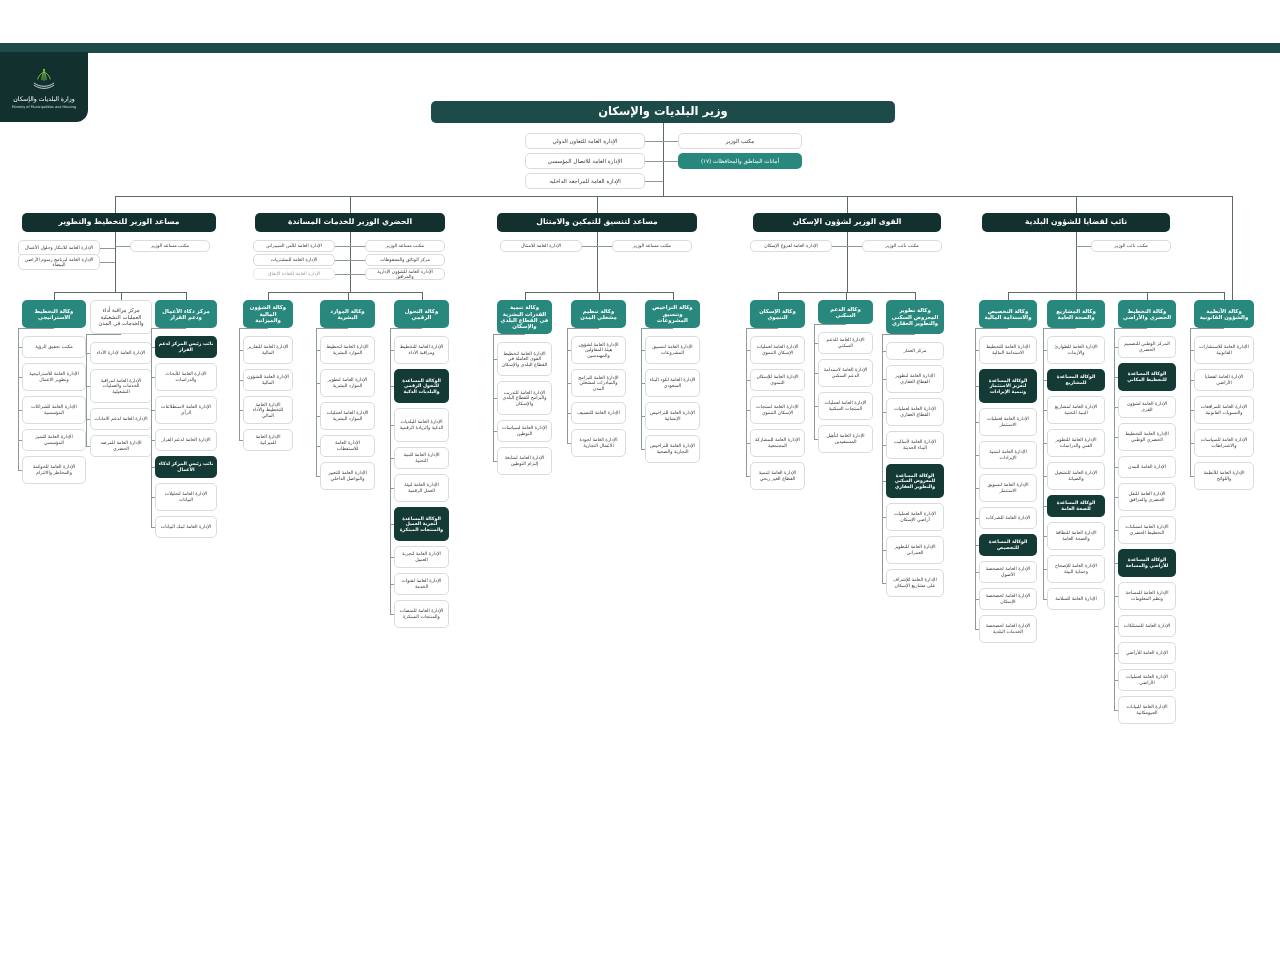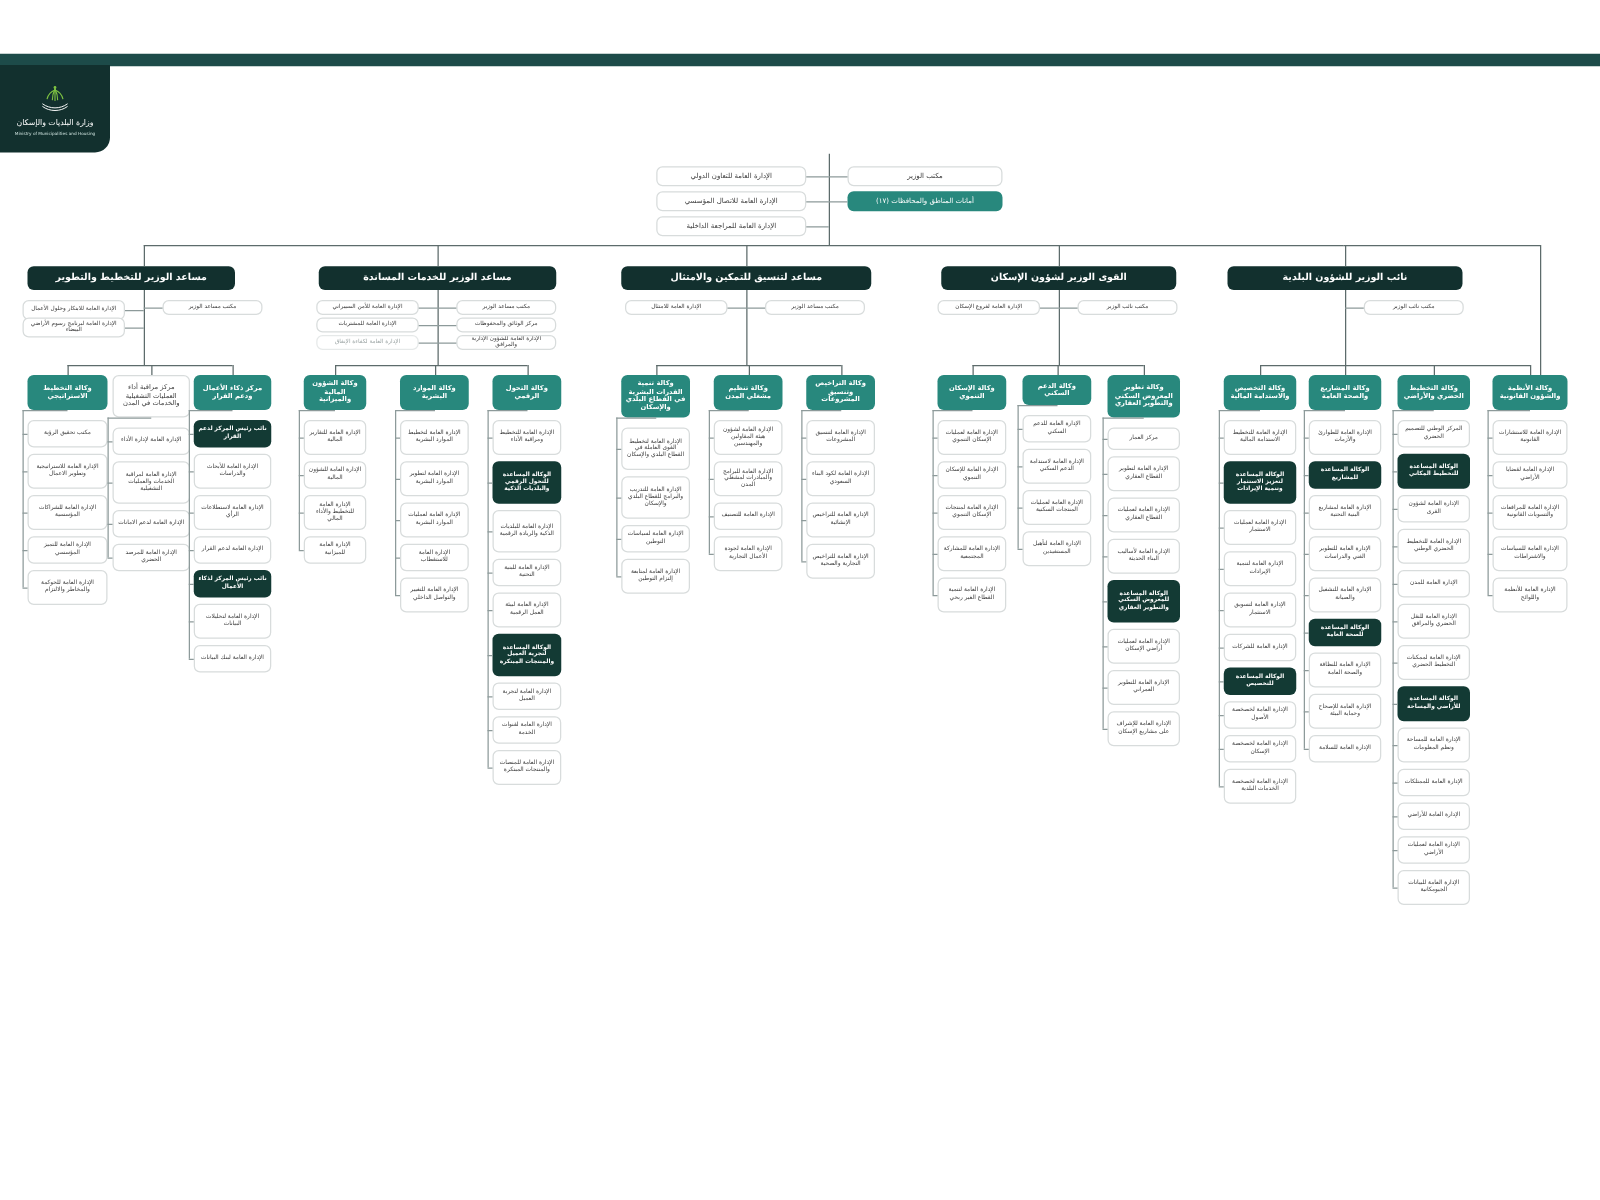--- a/index.html
+++ b/index.html
@@ -90,20 +90,23 @@
           <path d="M6 24 C14 30 26 30 34 24"></path>
           <path d="M6 27 C14 33 26 33 34 27"></path>
         </g>
         <circle cx="20" cy="5" r="1.6" fill="#7dc242"></circle>
       </svg>
     </div>
     <div class="logo-ar">وزارة البلديات والإسكان</div>
     <div class="logo-en">Ministry of Municipalities and Housing</div>
   </div>
 
+<div class="node n-head" style="left: 431px; top: 101px; width: 464px; height: 22px;">
+      <span style="font-size: 11.5px;">وزير البلديات والإسكان</span>
+    </div>
     <div class="ln v thick" style="left: 663px; top: 123px; width: 1px; height: 73px;"></div>
     <div class="node n-white" style="left: 678px; top: 133px; width: 124px; height: 16px;">
       <span style="font-size: 5.6px;">مكتب الوزير</span>
     </div>
     <div class="ln h" style="left: 663px; top: 141px; width: 15px; height: 1px;"></div>
     <div class="node n-teal-sm" style="left: 678px; top: 153px; width: 124px; height: 16px;">
       <span style="font-size: 5.6px;">أمانات المناطق والمحافظات (١٧)</span>
     </div>
     <div class="ln h" style="left: 663px; top: 161px; width: 15px; height: 1px;"></div>
     <div class="node n-white" style="left: 525px; top: 133px; width: 120px; height: 16px;">
@@ -114,21 +117,21 @@
       <span style="font-size: 5.6px;">الإدارة العامة للاتصال المؤسسي</span>
     </div>
     <div class="ln h" style="left: 645px; top: 161px; width: 18px; height: 1px;"></div>
     <div class="node n-white" style="left: 525px; top: 173px; width: 120px; height: 16px;">
       <span style="font-size: 5.6px;">الإدارة العامة للمراجعة الداخلية</span>
     </div>
     <div class="ln h" style="left: 645px; top: 181px; width: 18px; height: 1px;"></div>
     <div class="ln h thick" style="left: 115px; top: 196px; width: 960px; height: 1px;"></div>
     <div class="ln h thick" style="left: 1075px; top: 196px; width: 157px; height: 1px;"></div>
     <div class="ln v thick" style="left: 1232px; top: 196px; width: 1px; height: 104px;"></div>
-    <div class="node n-dark" style="left: 22px; top: 213px; width: 166px; height: 19px;">
+    <div class="node n-dark" style="left: 22px; top: 213px; width: 194px; height: 19px;">
       <span style="font-size: 7.6px;">مساعد الوزير للتخطيط والتطوير</span>
     </div>
     <div class="ln v thick" style="left: 115px; top: 196px; width: 1px; height: 17px;"></div>
     <div class="ln v thick" style="left: 115px; top: 232px; width: 1px; height: 60px;"></div>
     <div class="node n-white" style="left: 130px; top: 240px; width: 80px; height: 12px;">
       <span style="font-size: 4.6px;">مكتب مساعد الوزير</span>
     </div>
     <div class="ln h" style="left: 115px; top: 246px; width: 15px; height: 1px;"></div>
     <div class="node n-white" style="left: 18px; top: 240px; width: 82px; height: 16px;">
       <span style="font-size: 4.6px;">الإدارة العامة للابتكار وحلول الأعمال</span>
@@ -215,21 +218,21 @@
       <span style="font-size: 4.7px;">الإدارة العامة لتحليلات البيانات</span>
     </div>
     <div class="ln h" style="left: 151px; top: 497px; width: 4px; height: 1px;"></div>
     <div class="node n-white" style="left: 155px; top: 516px; width: 62px; height: 22px;">
       <span style="font-size: 4.7px;">الإدارة العامة لبنك البيانات</span>
     </div>
     <div class="ln h" style="left: 151px; top: 527px; width: 4px; height: 1px;"></div>
     <div class="ln v" style="left: 151px; top: 328px; width: 1px; height: 199px;"></div>
     <div class="ln h" style="left: 151px; top: 328px; width: 35px; height: 1px;"></div>
     <div class="node n-dark" style="left: 255px; top: 213px; width: 190px; height: 19px;">
-      <span style="font-size: 7.6px;">مساعد الوزير للخدمات المساندة</span>
+      <span style="font-size: 7.6px;">الحضري الوزير للخدمات المساندة</span>
     </div>
     <div class="ln v thick" style="left: 350px; top: 196px; width: 1px; height: 17px;"></div>
     <div class="ln v thick" style="left: 350px; top: 232px; width: 1px; height: 60px;"></div>
     <div class="node n-white" style="left: 365px; top: 240px; width: 80px; height: 12px;">
       <span style="font-size: 4.6px;">مكتب مساعد الوزير</span>
     </div>
     <div class="ln h" style="left: 350px; top: 246px; width: 15px; height: 1px;"></div>
     <div class="node n-white" style="left: 365px; top: 254px; width: 80px; height: 12px;">
       <span style="font-size: 4.6px;">مركز الوثائق والمحفوظات</span>
     </div>
@@ -515,21 +518,21 @@
       <span style="font-size: 4.7px;">الإدارة العامة للتطوير العمراني</span>
     </div>
     <div class="ln h" style="left: 882px; top: 550px; width: 4px; height: 1px;"></div>
     <div class="node n-white" style="left: 886px; top: 569px; width: 58px; height: 28px;">
       <span style="font-size: 4.7px;">الإدارة العامة للإشراف على مشاريع الإسكان</span>
     </div>
     <div class="ln h" style="left: 882px; top: 583px; width: 4px; height: 1px;"></div>
     <div class="ln v" style="left: 882px; top: 334px; width: 1px; height: 249px;"></div>
     <div class="ln h" style="left: 882px; top: 334px; width: 33px; height: 1px;"></div>
     <div class="node n-dark" style="left: 982px; top: 213px; width: 188px; height: 19px;">
-      <span style="font-size: 7.6px;">نائب الوزير للشؤون البلدية</span>
+      <span style="font-size: 7.6px;">نائب لقضايا للشؤون البلدية</span>
     </div>
     <div class="ln v thick" style="left: 1076px; top: 196px; width: 1px; height: 17px;"></div>
     <div class="ln v thick" style="left: 1076px; top: 232px; width: 1px; height: 60px;"></div>
     <div class="node n-white" style="left: 1091px; top: 240px; width: 80px; height: 12px;">
       <span style="font-size: 4.6px;">مكتب نائب الوزير</span>
     </div>
     <div class="ln h" style="left: 1076px; top: 246px; width: 15px; height: 1px;"></div>
     <div class="ln h thick" style="left: 1008px; top: 292px; width: 216px; height: 1px;"></div>
     <div class="ln v thick" style="left: 1008px; top: 292px; width: 1px; height: 8px;"></div>
     <div class="node n-teal" style="left: 979px; top: 300px; width: 58px; height: 28px;">

